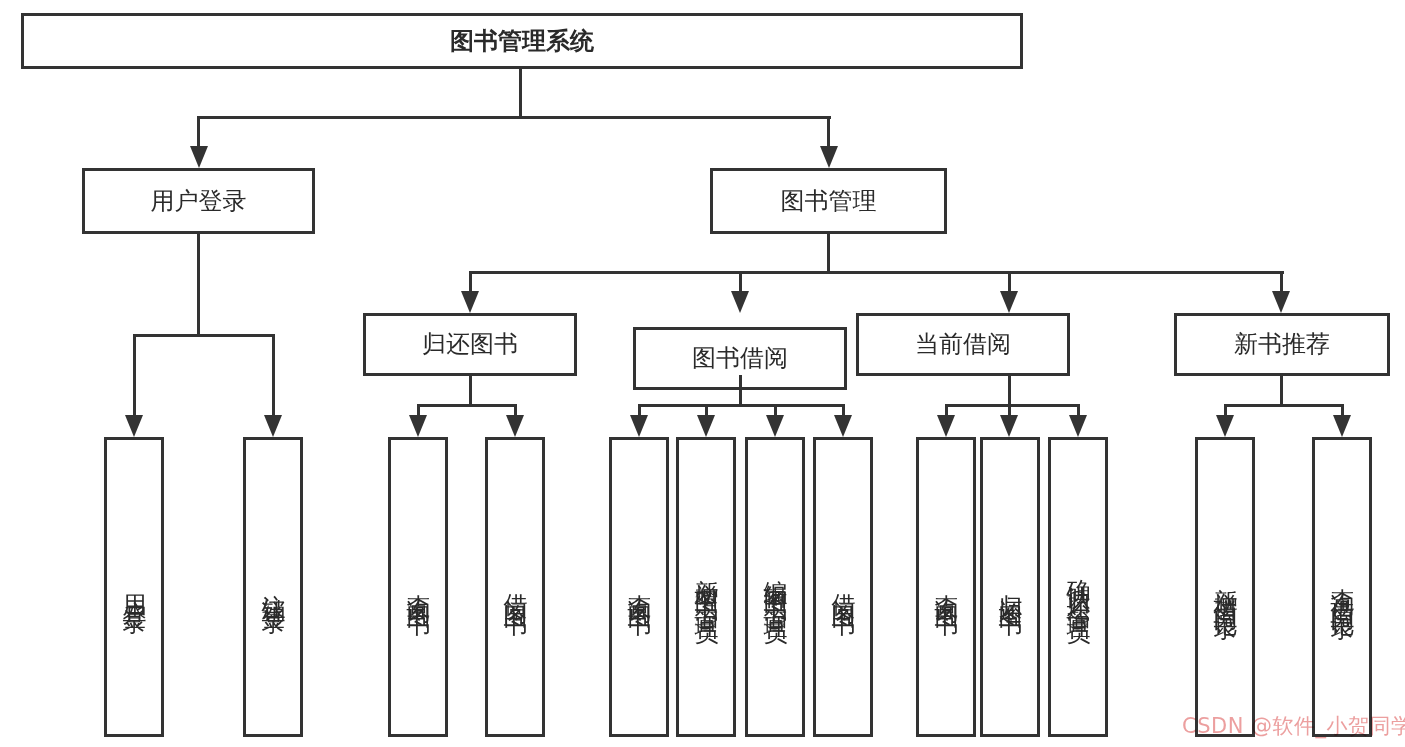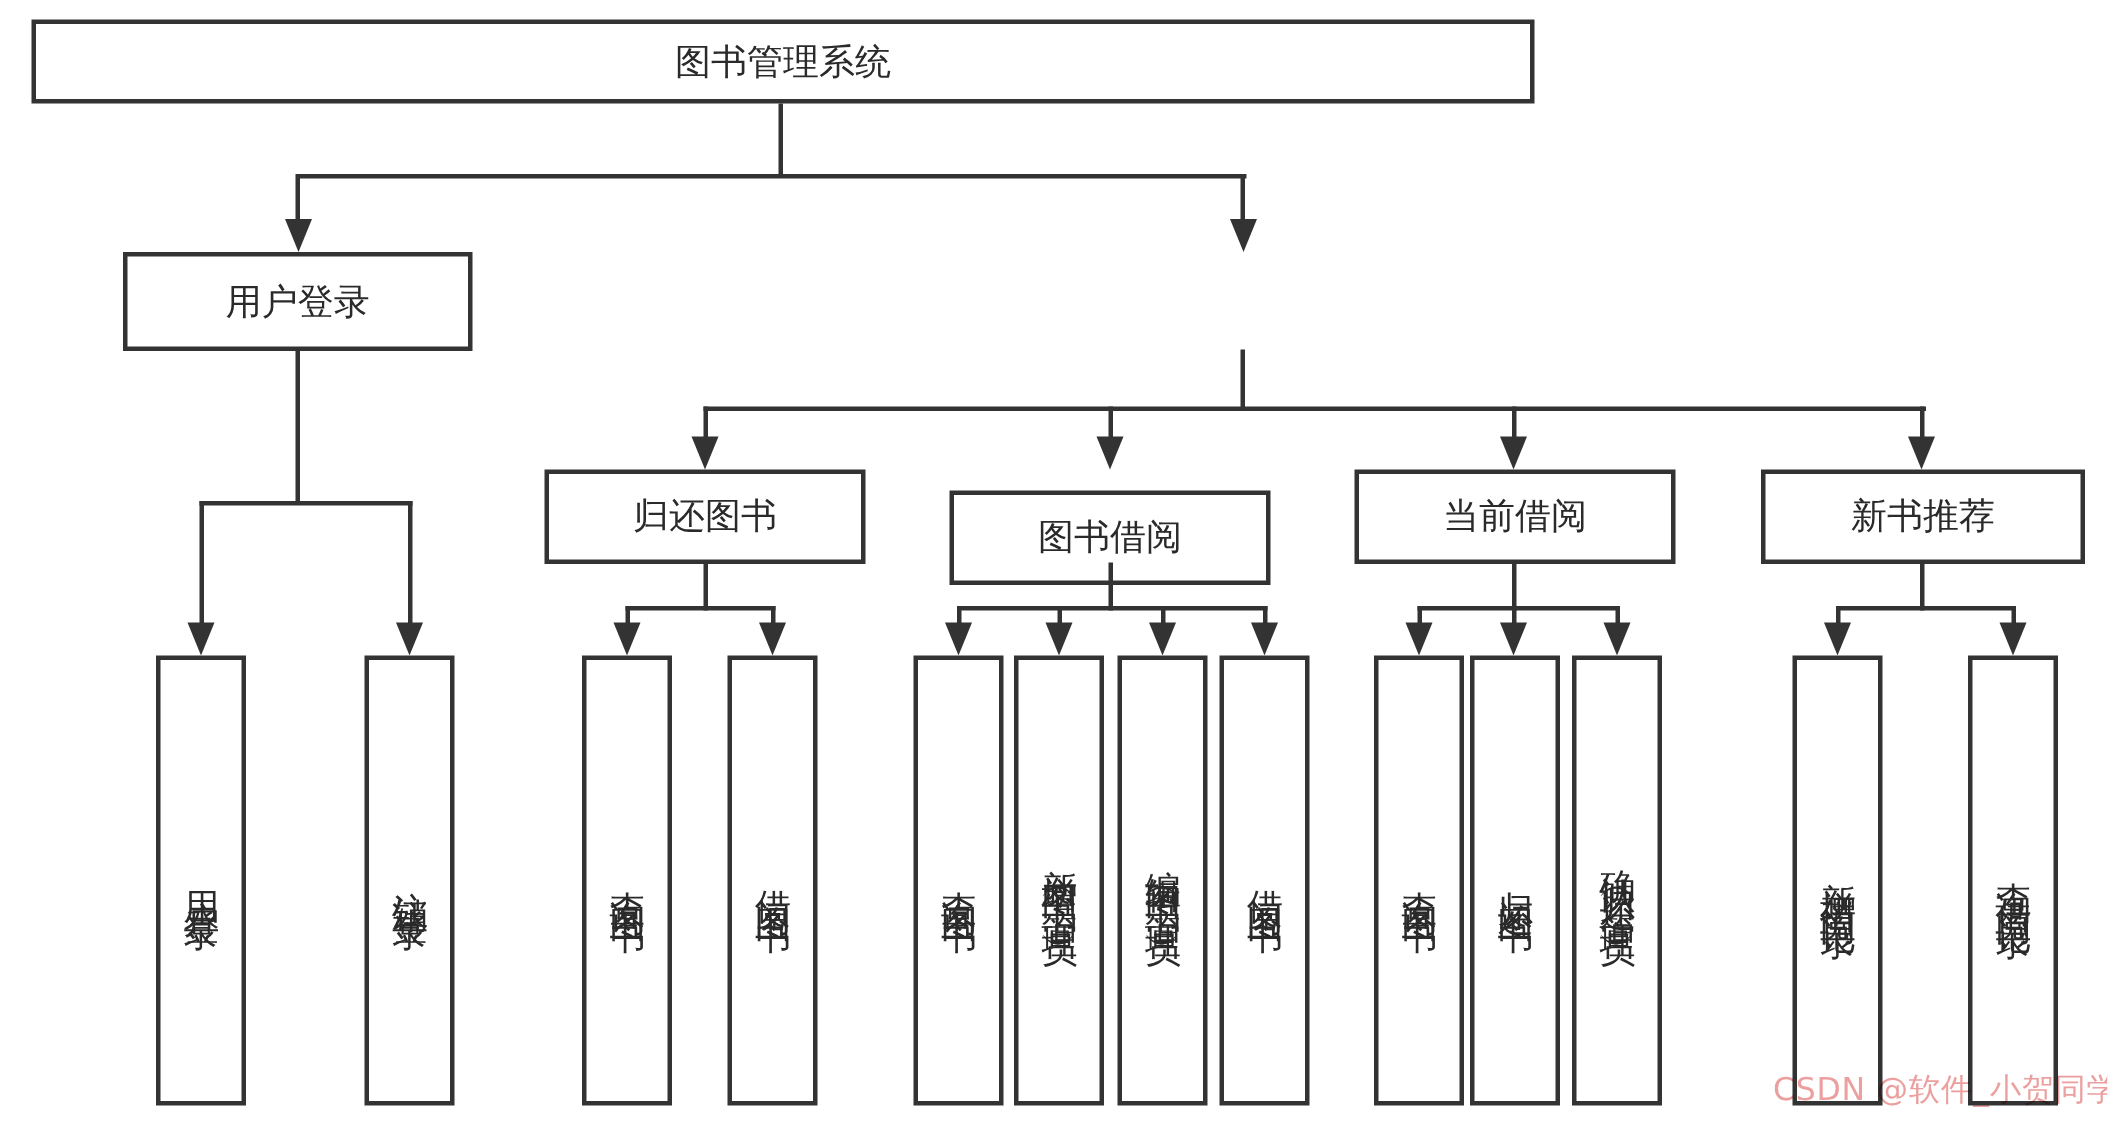--- a/index.html
+++ b/index.html
@@ -26,26 +26,26 @@
   .leaf{
     width:60px;height:300px;top:437px;
   }
   .leaf span{
     writing-mode:vertical-rl;
     text-orientation:mixed;
     letter-spacing:6px;
     font-size:24px;
     white-space:nowrap;
   }
-  #b-root   {left:21px;  top:13px;  width:1002px;height:56px;}
+  #b-root   {left:21px;  top:13px;  width:1002px;height:56px;font-weight:bold;}
   #b-user   {left:82px;  top:168px; width:233px; height:66px;}
   #b-book   {left:710px; top:168px; width:237px; height:66px;}
   #b-newrec {left:363px; top:313px; width:214px; height:63px;}
   #b-borrow {left:633px; top:327px; width:214px; height:63px;text-align:right;}
-  #b-current{left:903px; top:313px; width:214px; height:63px;}
+  #b-current{left:856px; top:313px; width:214px; height:63px;}
   #b-records{left:1174px;top:313px; width:216px; height:63px;}
   #b-ul1{left:104px;}  #b-ul2{left:243px;}
   #b-nr1{left:388px;}  #b-nr2{left:485px;}
   #b-bb1{left:609px;}  #b-bb2{left:676px;}  #b-bb3{left:745px;} #b-bb4{left:813px;}
   #b-cb1{left:916px;}  #b-cb2{left:980px;}  #b-cb3{left:1048px;}
   #b-br1{left:1195px;} #b-br2{left:1312px;}
   
   .vl,.hl{position:absolute;background:#333333;}
   .vl{width:3px;}
   .hl{height:3px;}
@@ -112,20 +112,21 @@
   <div class="box" id="b-root">图书管理系统</div>
 
   <div class="vl" id="v-root"></div>
   <div class="hl" id="h-top"></div>
   <div class="vl" id="s-user"></div>
   <div class="vl" id="s-book"></div>
   <div class="arr r2" id="a-user"></div>
   <div class="arr r2" id="a-book"></div>
 
   <div class="box" id="b-user">用户登录</div>
+  <div class="box" id="b-book">图书管理</div>
 
   <div class="vl" id="v-book"></div>
   <div class="hl" id="h-book"></div>
   <div class="vl" id="s-r3a"></div>
   <div class="vl" id="s-r3b"></div>
   <div class="vl" id="s-r3c"></div>
   <div class="vl" id="s-r3d"></div>
   <div class="arr r3" id="a-nr"></div>
   <div class="arr r3" id="a-bb"></div>
   <div class="arr r3" id="a-cb"></div>

